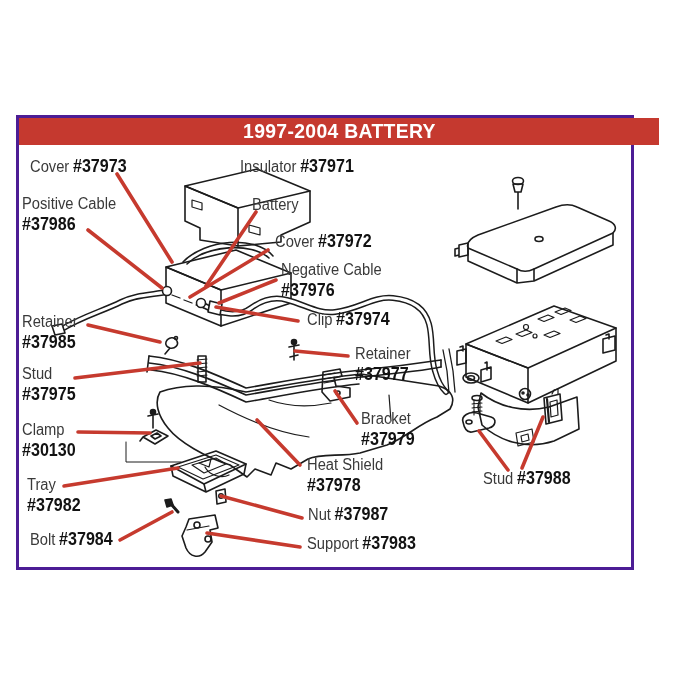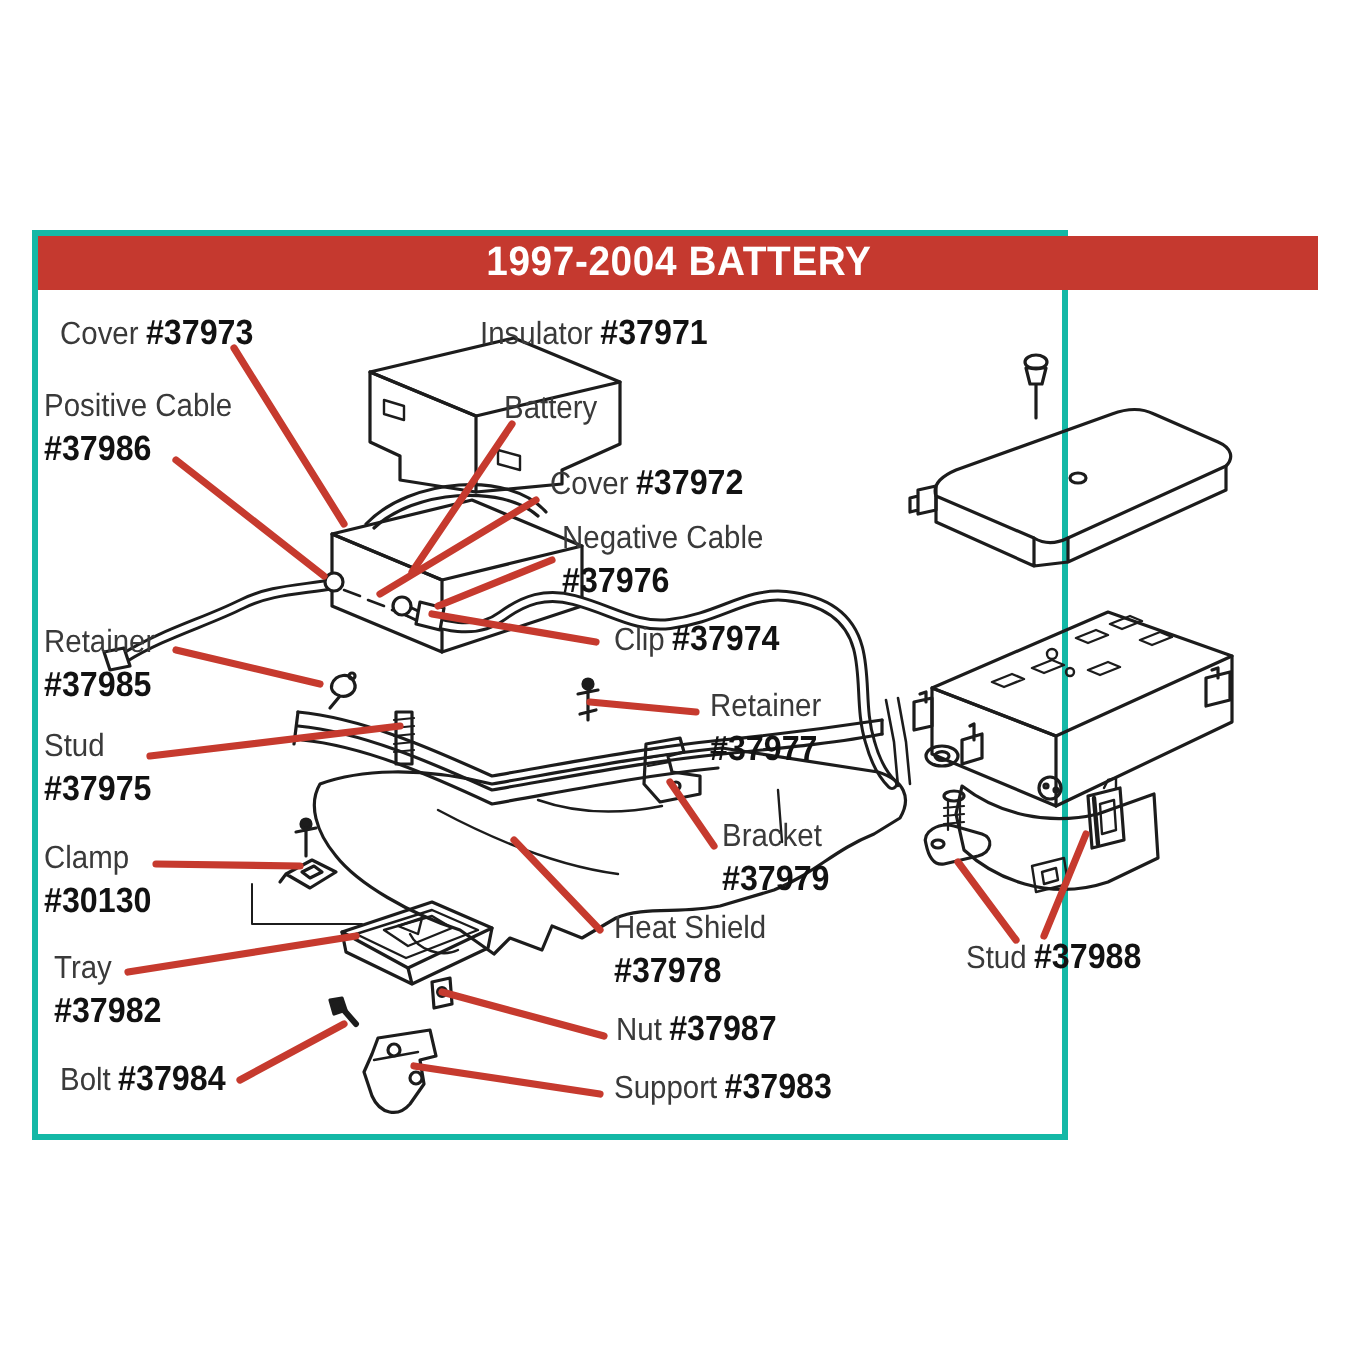--- a/index.html
+++ b/index.html
@@ -1,19 +1,19 @@
 <!DOCTYPE html>
 <html><head>
 <meta charset="utf-8">
 <style>
   html,body{margin:0;padding:0;}
   .page{position:relative;width:680px;height:680px;background:#ffffff;overflow:hidden;
         font-family:"Liberation Sans",sans-serif;}
-  .panel{position:absolute;left:16px;top:115px;width:518px;height:455px;
-         border:3px solid #14b8a6;box-sizing:border-box;background:#ffffff;}
+  .panel{position:absolute;left:16px;top:115px;width:618px;height:455px;
+         border:3px solid #4c1d95;box-sizing:border-box;background:#ffffff;}
   .header{position:absolute;left:0;top:0;width:640px;height:27px;background:#c5392f;
           display:flex;align-items:center;justify-content:center;}
   .title{color:#ffffff;font-weight:bold;font-size:19px;letter-spacing:.3px;
          transform:scale(1.02,1.08);white-space:nowrap;}
   .art{position:absolute;left:0;top:27px;}
   .label{position:absolute;white-space:nowrap;transform:scaleX(.92);transform-origin:0 0;
          color:#3a3a3a;font-size:16px;line-height:21px;}
   .label .lname{color:#3a3a3a;font-weight:normal;}
   .label .lnum{color:#121212;font-weight:bold;font-size:17.5px;}
   .label.stack .lname,.label.stack .lnum{display:block;}

